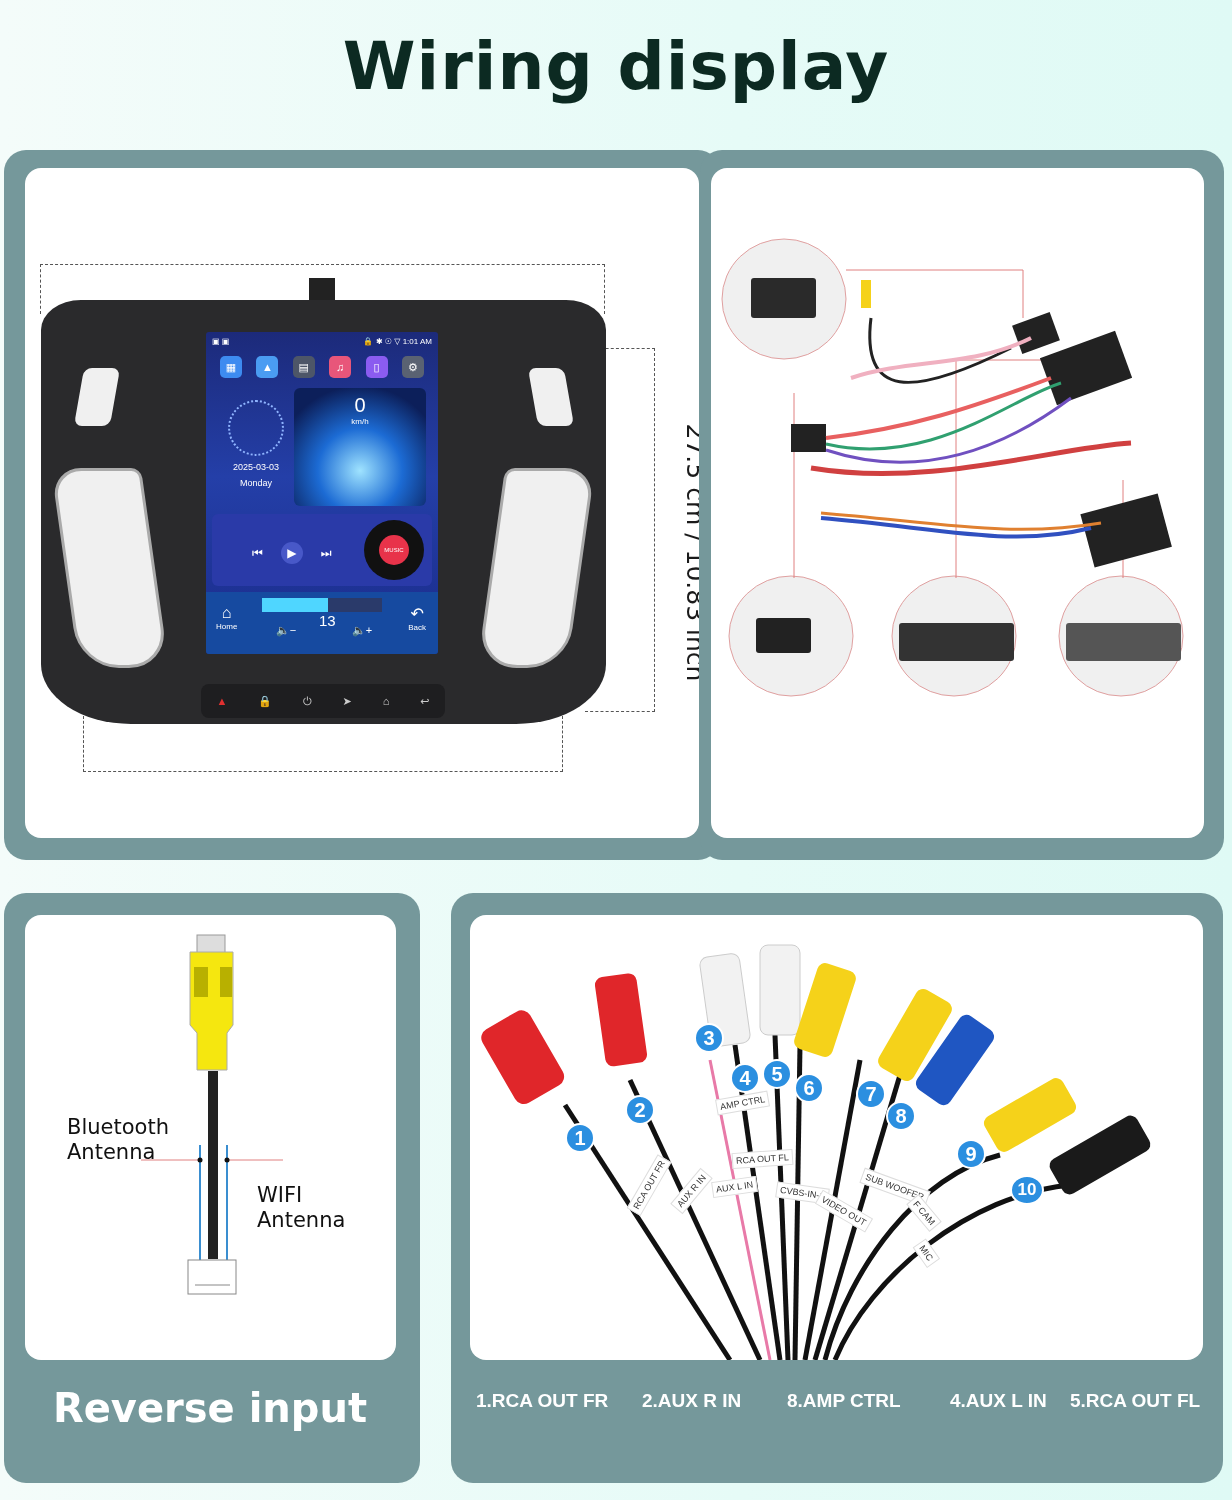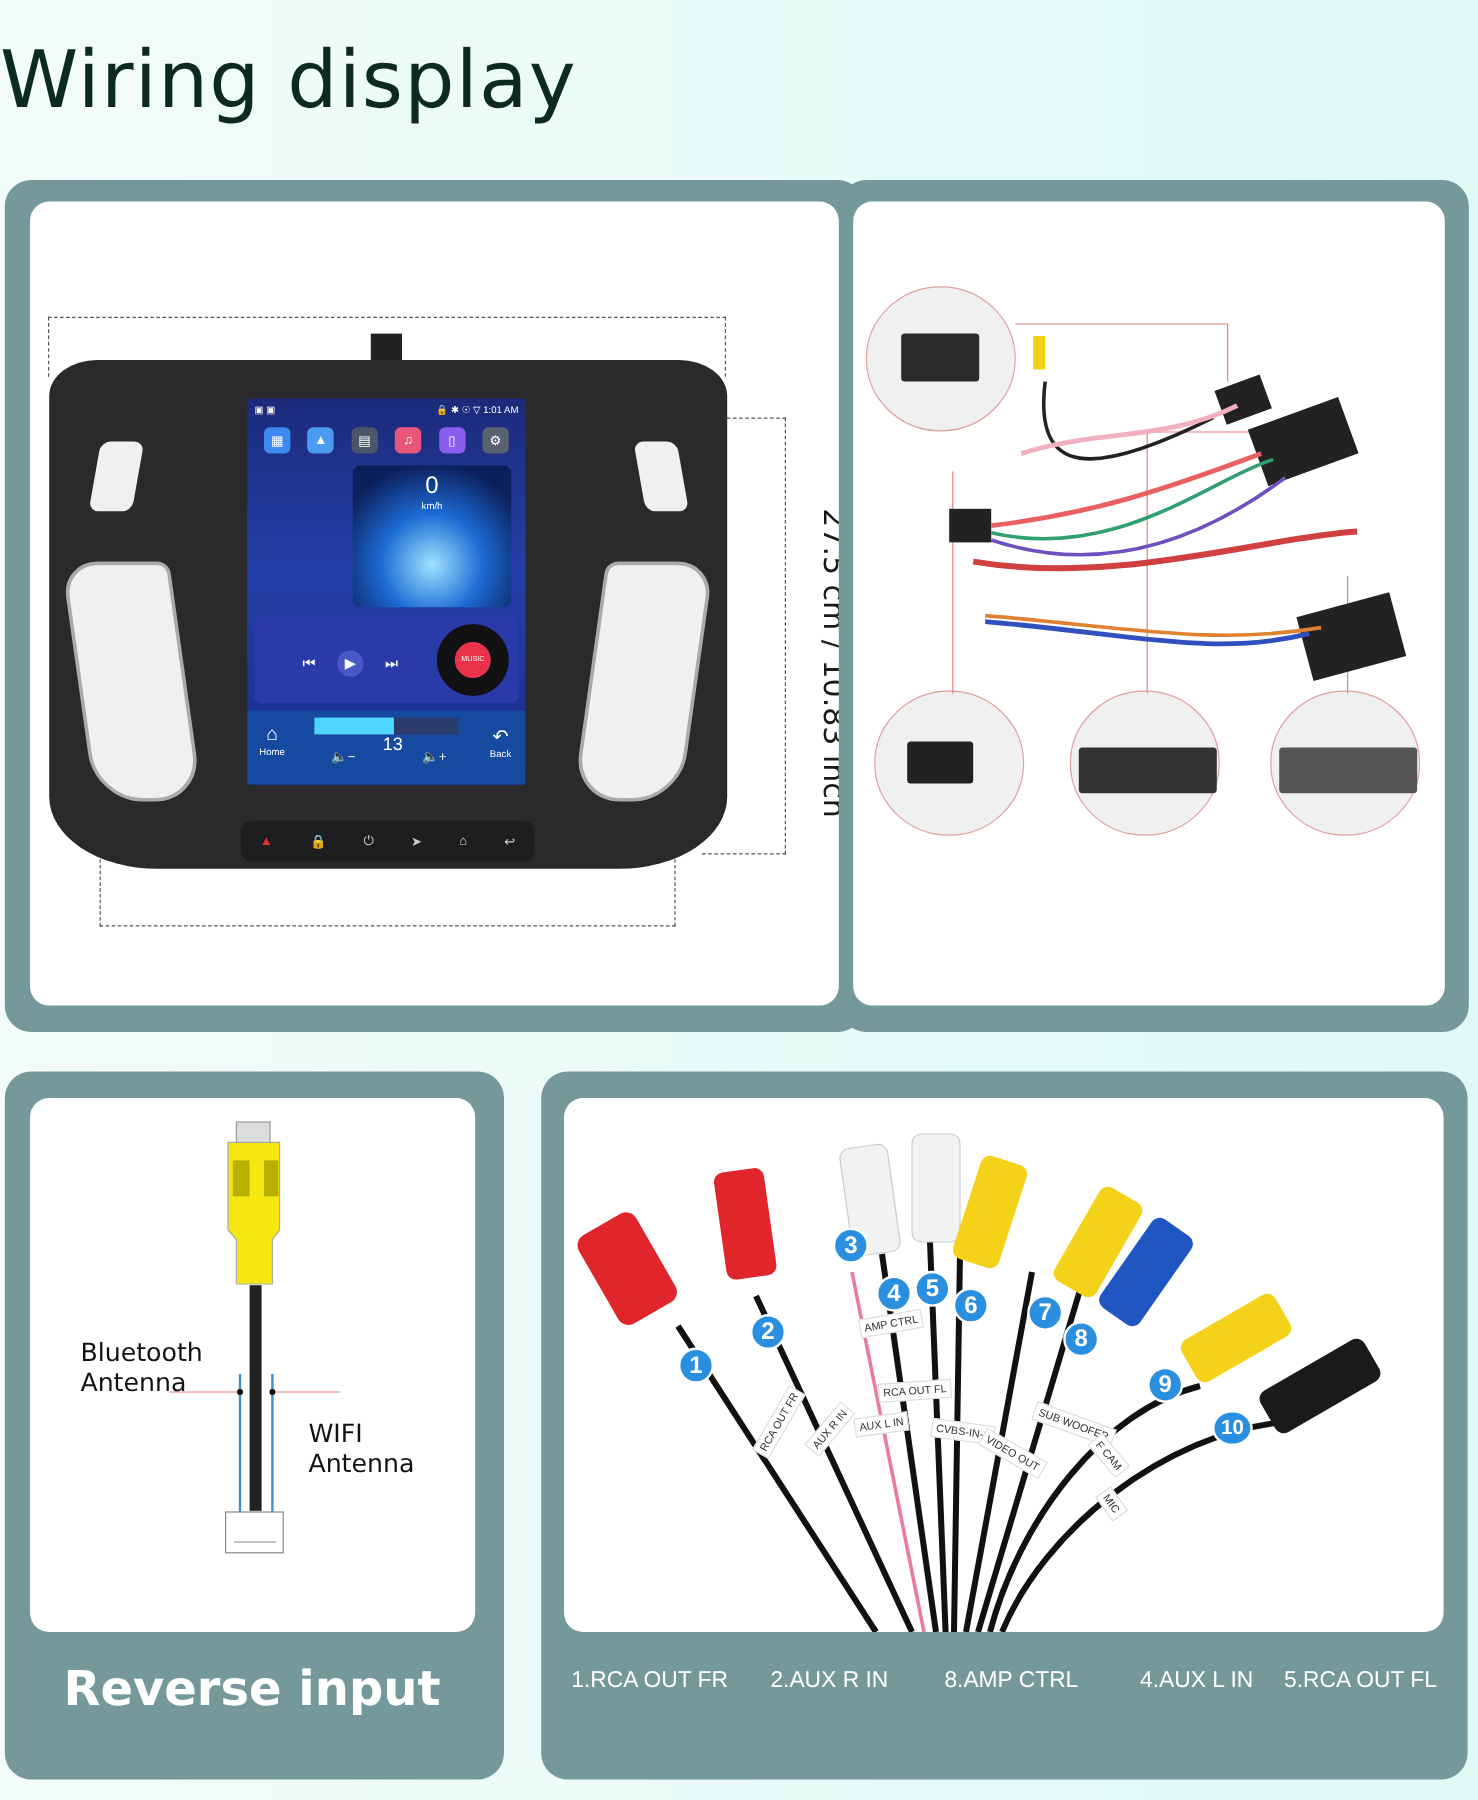--- a/index.html
+++ b/index.html
@@ -1,38 +1,38 @@
 <!DOCTYPE html>
 <html><head>
 <meta charset="utf-8">
 <style>
 *{box-sizing:border-box;margin:0;padding:0}
 body{width:1232px;height:1500px;overflow:hidden;background:linear-gradient(90deg,#f4fcfa 0%,#e6fbf7 60%,#dffaf5 100%);font-family:"Liberation Sans",sans-serif;position:relative}
-.title{position:absolute;left:0;top:28px;width:1232px;font-family:"DejaVu Sans",sans-serif;font-weight:normal;font-size:66px;color:#0c2a22;letter-spacing:1px}
+.title{position:absolute;left:0;top:28px;width:1232px;text-align:center;font-family:"DejaVu Sans",sans-serif;font-weight:bold;font-size:66px;color:#0c2a22;letter-spacing:1px}
 .frame{position:absolute;background:#75989b;border-radius:22px}
 .card{position:absolute;background:#fff;border-radius:16px;overflow:hidden}
 .dim{position:absolute;font-family:"DejaVu Sans",sans-serif;font-size:25px;color:#1a1a1a;white-space:nowrap}
 .dash{position:absolute;border-color:#555;border-style:dashed;border-width:0}
 .unit{position:absolute;left:40px;top:300px;width:565px;height:424px}
 .bezel{position:absolute;left:0;top:0;width:565px;height:424px;background:#2a2a2c;border-radius:40px 40px 90px 90px/30px 30px 60px 60px}
 .vent{position:absolute;background:#f0f0f0;border:3px solid #aaa;border-radius:14px}
 .screen{position:absolute;left:165px;top:32px;width:232px;height:322px;background:linear-gradient(180deg,#1c2a7a,#243fa8 45%,#1a2b8a);border-radius:3px;overflow:hidden}
 .statusbar{position:absolute;left:6px;top:5px;right:6px;height:12px;color:#fff;font-size:8px;display:flex;justify-content:space-between}
 .apps{position:absolute;left:14px;top:24px;right:14px;display:flex;justify-content:space-between}
 .app{width:22px;height:22px;border-radius:5px;display:flex;align-items:center;justify-content:center;color:#fff;font-size:11px}
 .clockbox{position:absolute;left:10px;top:60px;width:80px;height:110px;color:#fff;text-align:center}
 .clock{width:56px;height:56px;margin:8px auto 6px;border-radius:50%;border:2px dotted #8fb4ff;position:relative}
 .speed{position:absolute;left:88px;top:56px;width:132px;height:118px;background:radial-gradient(circle at 50% 70%,#9fe3ff,#1c6bd4 40%,#0c1f5a 80%);border-radius:6px;color:#fff;text-align:center}
 .player{position:absolute;left:6px;top:182px;right:6px;height:72px;background:#2a3aa8;border-radius:6px}
 .disc{position:absolute;right:8px;top:6px;width:60px;height:60px;border-radius:50%;background:#111;display:flex;align-items:center;justify-content:center}
 .disc span{width:30px;height:30px;border-radius:50%;background:#e8334a;color:#fff;font-size:6px;display:flex;align-items:center;justify-content:center}
 .navbar{position:absolute;left:0;bottom:0;right:0;height:62px;background:#164aa0;color:#fff;font-size:8px}
 .hw{position:absolute;left:160px;top:384px;width:244px;height:34px;background:#1e1e20;border-radius:8px;display:flex;justify-content:space-around;align-items:center;color:#ccc;font-size:11px}
 .harness-svg,.rca-svg,.rev-svg{position:absolute;left:0;top:0}
-.legend{position:absolute;left:476px;top:1382px;width:740px;color:#fff;font-size:19px;font-weight:normal}
+.legend{position:absolute;left:476px;top:1382px;width:740px;color:#fff;font-size:19px;font-weight:bold}
 .legend .row{display:flex;height:38px;align-items:center}
 .legend .row span{display:inline-block}
 .revlabel{position:absolute;left:0;top:1385px;width:420px;text-align:center;color:#fff;font-family:"DejaVu Sans",sans-serif;font-size:40px;font-weight:bold}
 .ant{position:absolute;font-family:"DejaVu Sans",sans-serif;font-size:21px;color:#111;line-height:25px}
 .badge{position:absolute;width:30px;height:30px;border-radius:50%;background:#2b8fe0;color:#fff;font-weight:bold;font-size:20px;display:flex;align-items:center;justify-content:center;border:2px solid #fff}
 .tag{position:absolute;background:#fff;border:1px solid #ddd;font-size:9px;color:#333;padding:2px 3px;white-space:nowrap}
 </style>
 </head>
 <body>
 
@@ -58,20 +58,25 @@
         <span>▣ ▣</span>
         <span><span>🔒 ✱ ☉ ▽ </span><span>1:01 AM</span></span>
       </div>
       <div class="apps">
         <div class="app" style="background:#3d8bf0">▦</div>
         <div class="app" style="background:#4a9cf2">▲</div>
         <div class="app" style="background:#4d5668">▤</div>
         <div class="app" style="background:#e8567a">♫</div>
         <div class="app" style="background:#8b5cf0">▯</div>
         <div class="app" style="background:#5a6272">⚙</div>
+      </div>
+      <div class="clockbox">
+        <div class="clock"></div>
+        <div style="font-size:9px">2025-03-03</div>
+        <div style="font-size:9px;margin-top:6px">Monday</div>
       </div>
       <div class="speed">
         <div style="font-size:20px;margin-top:6px">0</div>
         <div style="font-size:8px">km/h</div>
       </div>
       <div class="player">
         <div style="position:absolute;left:40px;top:28px;color:#fff;font-size:12px;display:flex;gap:18px;align-items:center">
           <span>⏮</span>
           <span style="width:22px;height:22px;border-radius:50%;background:#4858c8;display:flex;align-items:center;justify-content:center">▶</span>
           <span>⏭</span>

